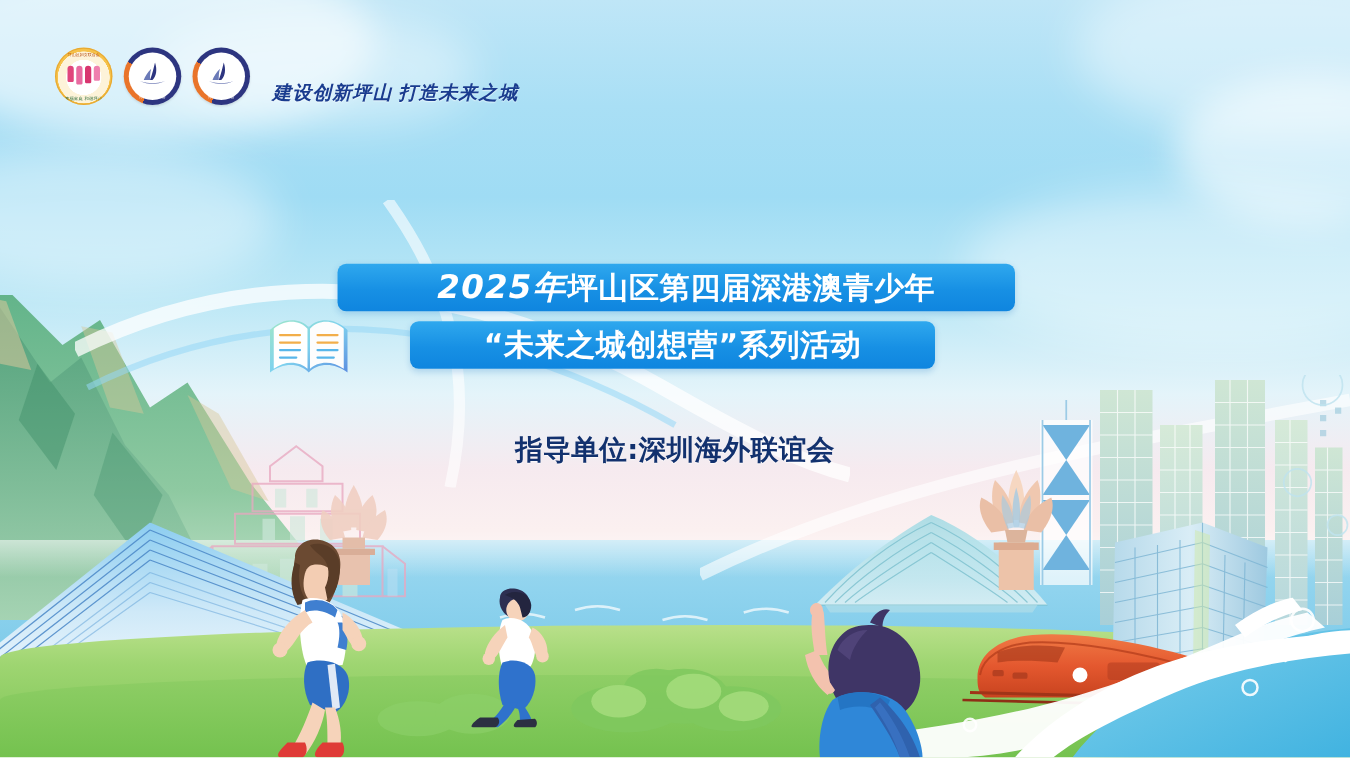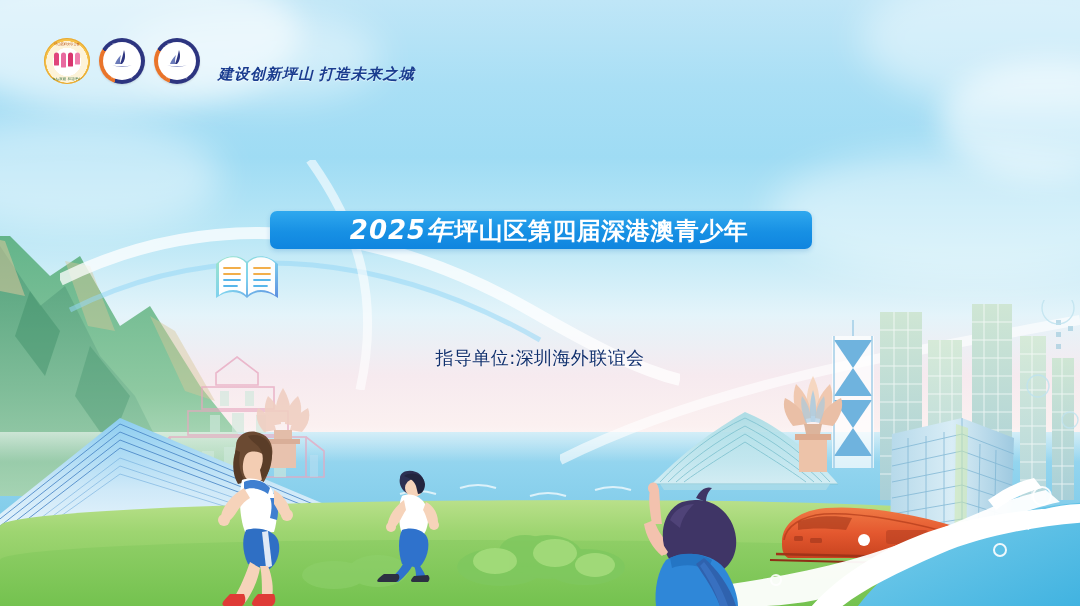--- a/index.html
+++ b/index.html
@@ -93,22 +93,22 @@
     box-shadow:0 2px 5px rgba(20,110,190,.22);}
   .bar1{left:270px;top:211px;width:542px;height:38px;}
   .bar2{left:328px;top:257px;width:420px;height:38px;}
   .bar-txt{font-family:"DejaVu Sans","Liberation Sans",sans-serif;font-weight:bold;
     font-size:24px;letter-spacing:.5px;white-space:nowrap;line-height:1;}
   .bar-year{font-style:italic;font-size:26px;letter-spacing:1px;margin-right:1px;margin-left:16px;}
 
   .book{position:absolute;left:210px;top:250px;width:74px;height:56px;z-index:32;}
 
   .orgs{position:absolute;left:0;top:340px;width:1080px;text-align:center;z-index:33;}
-  .org-line{font-family:"DejaVu Sans","Liberation Sans",sans-serif;font-weight:normal;
-    font-size:18px;color:#12316e;letter-spacing:.4px;line-height:1.95;
+  .org-line{font-family:"DejaVu Sans","Liberation Sans",sans-serif;font-weight:bold;
+    font-size:22px;color:#12316e;letter-spacing:.4px;line-height:1.95;
     text-shadow:0 1px 1px rgba(255,255,255,.75);}
 </style>
 </head>
 <body>
 
 <div id="poster">
 
   <div class="cloud" style="left:-60px;top:-40px;width:360px;height:150px;"></div>
   <div class="cloud2" style="left:120px;top:10px;width:260px;height:90px;"></div>
   <div class="cloud2" style="left:860px;top:-30px;width:320px;height:140px;"></div>
@@ -486,20 +486,23 @@
       <div class="ringtxt">海 外 联 谊 会</div>
     </div>
 
     <div class="slogan">建设创新坪山  打造未来之城</div>
   </div>
 
 
   <div class="bar bar1">
     <span class="bar-txt"><span class="bar-year">2025年</span><span>坪山区第四届深港澳青少年</span></span>
   </div>
+  <div class="bar bar2">
+    <span class="bar-txt">“未来之城创想营”系列活动</span>
+  </div>
 
   <svg class="book" viewBox="0 0 74 56">
     <defs>
       <linearGradient id="bk" x1="0" y1="0" x2="1" y2="1">
         <stop offset="0%" stop-color="#9fe6c8"></stop>
           <stop offset="50%" stop-color="#7fd2ee"></stop>
           <stop offset="100%" stop-color="#5c8ee0"></stop>
       </linearGradient>
     </defs>
     <path d="M6,14 C16,4 30,4 37,12 C44,4 58,4 68,14 L68,48 C58,40 44,40 37,48 C30,40 16,40 6,48 Z" fill="url(#bk)"></path>

